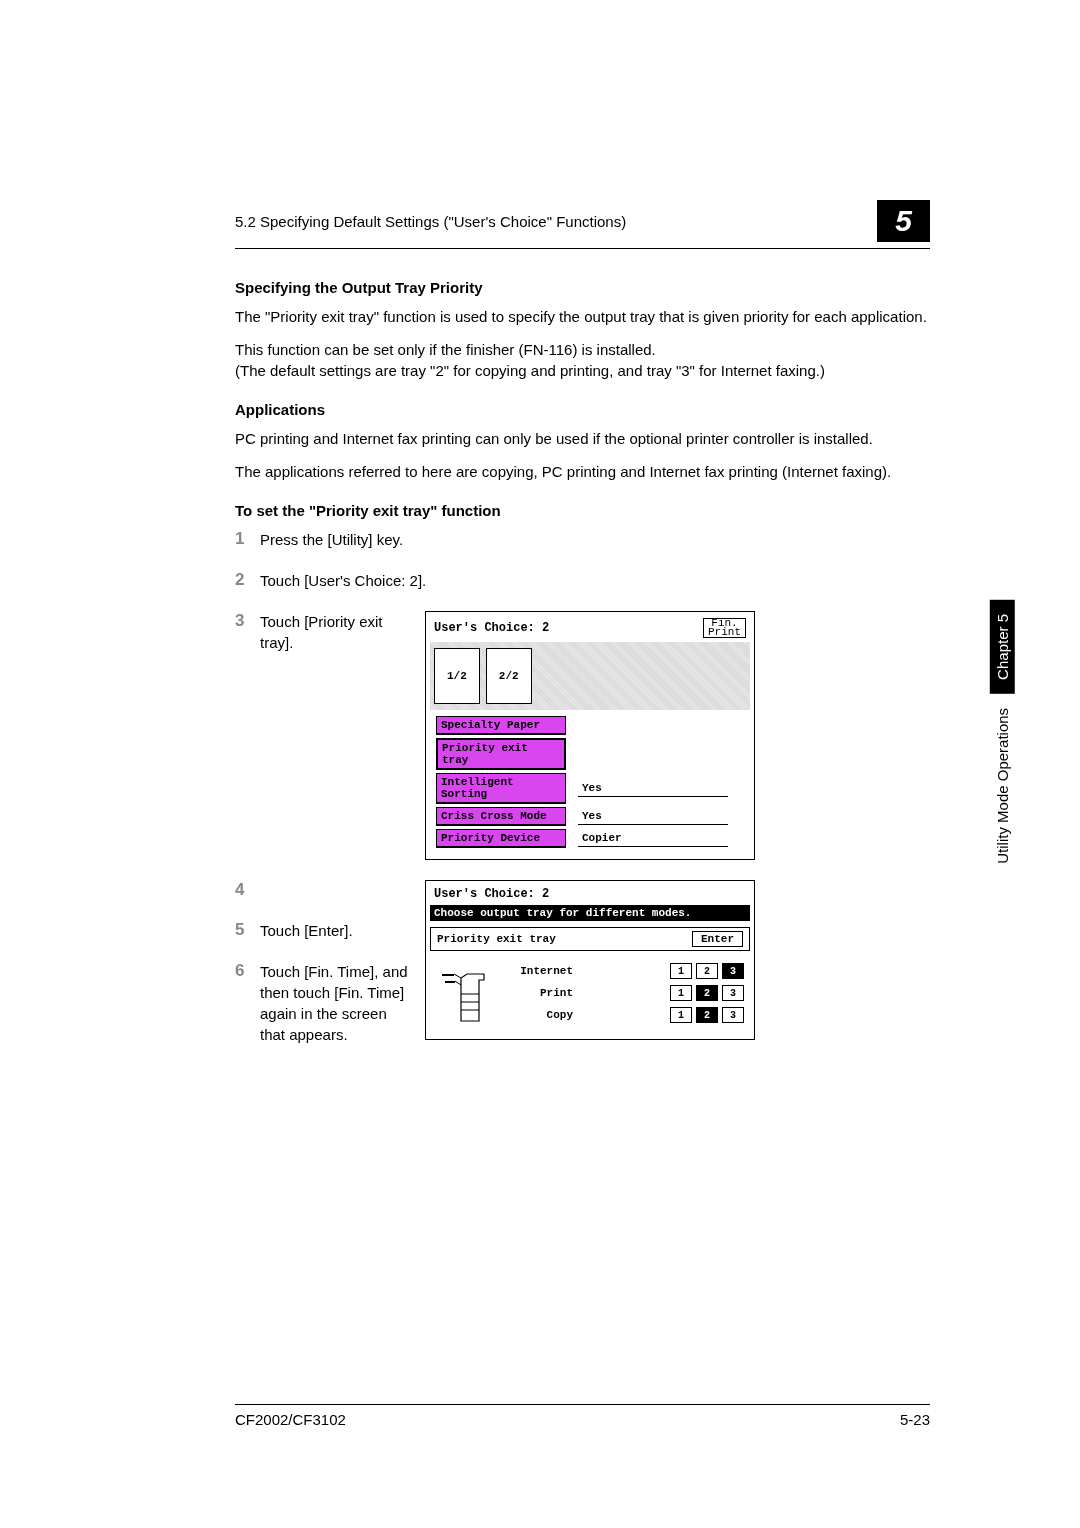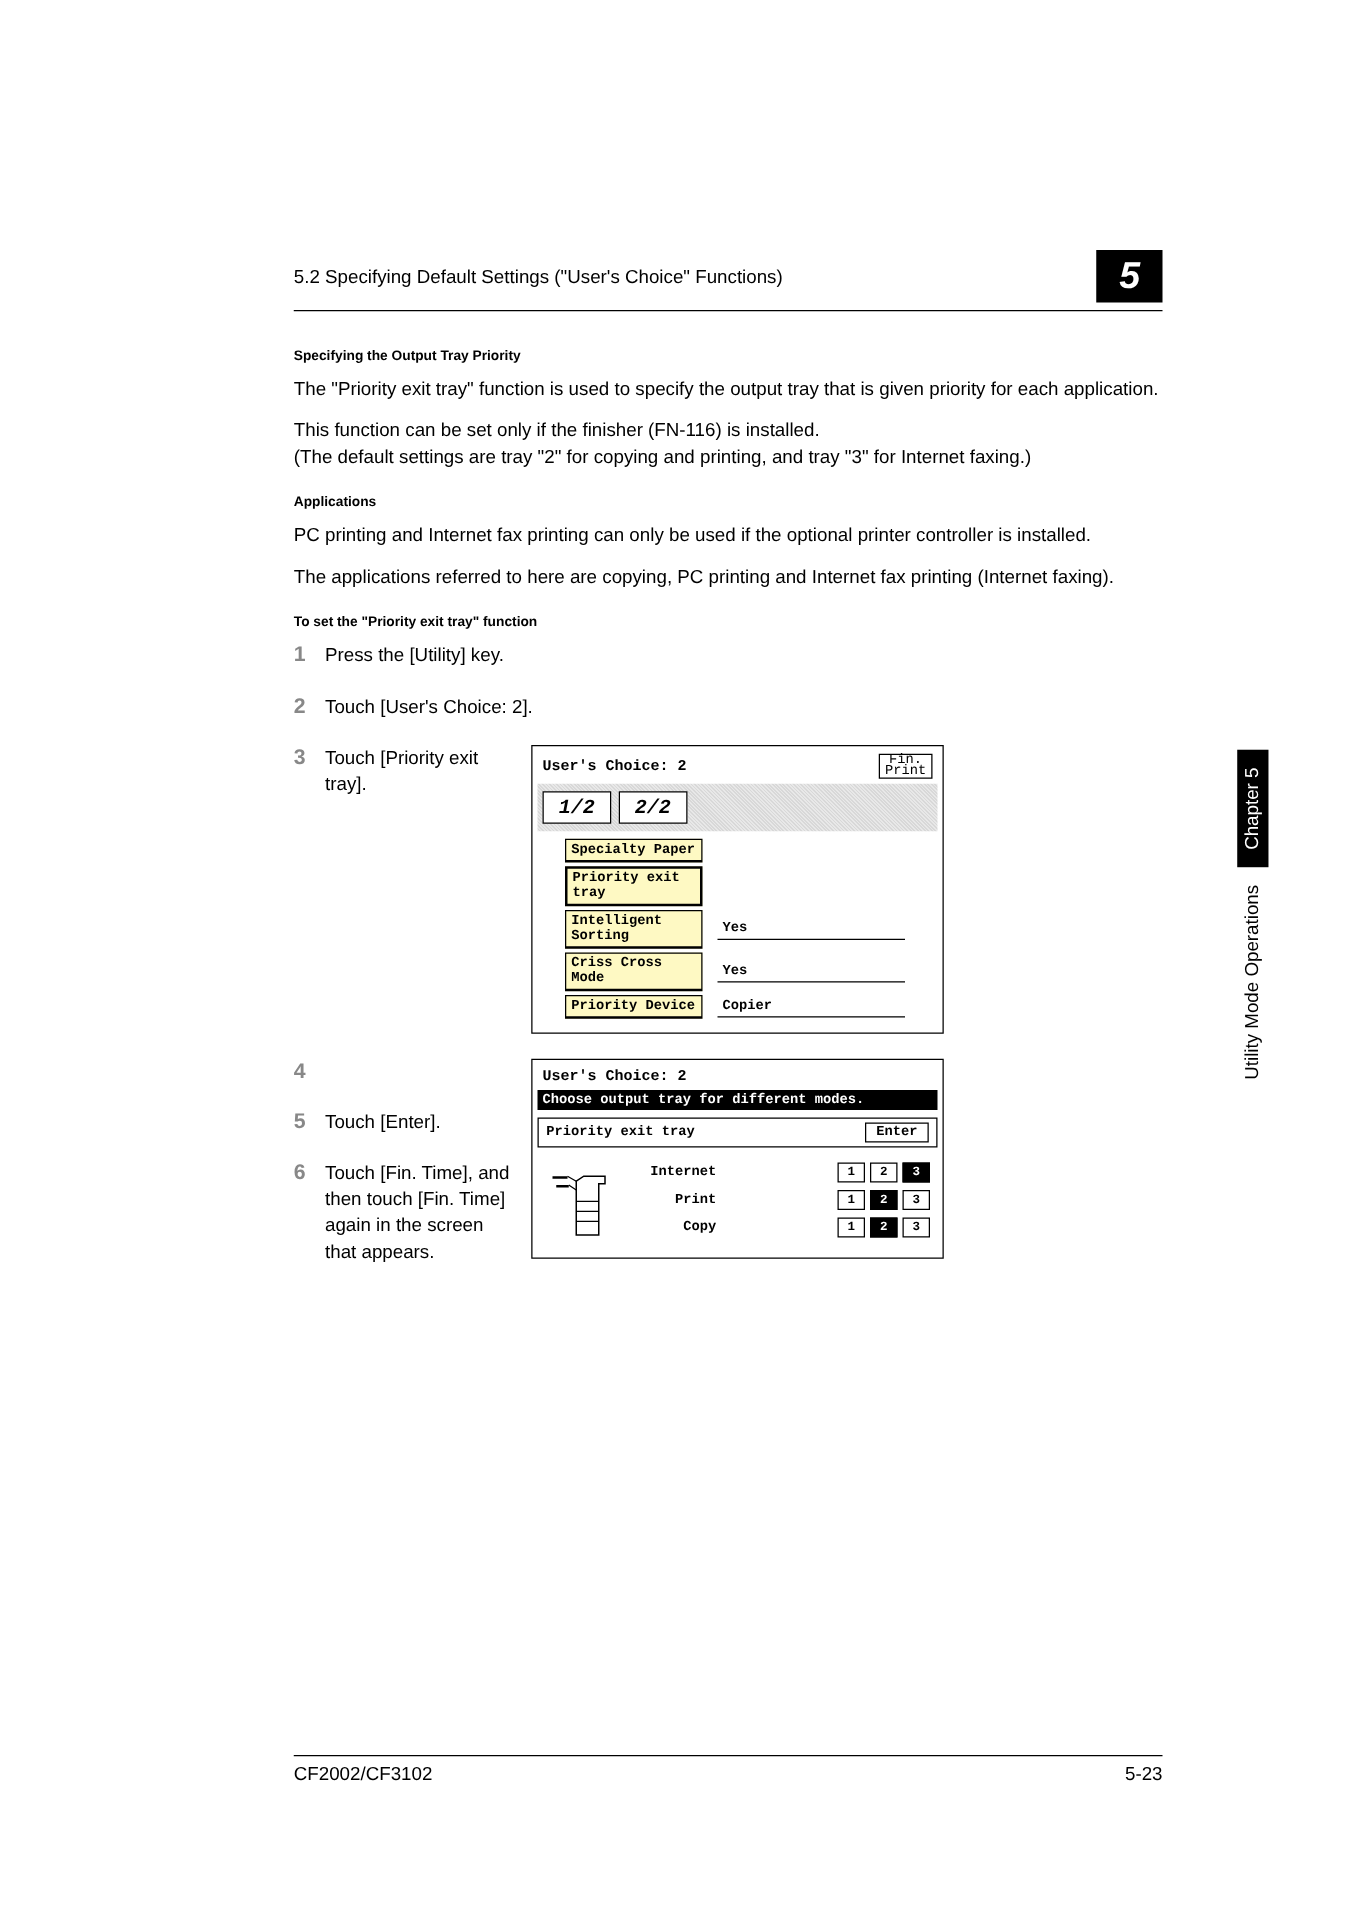--- a/index.html
+++ b/index.html
@@ -33,21 +33,21 @@
     .chapter-box {
       background: #000;
       color: #fff;
       font-weight: bold;
       font-size: 30px;
       padding: 4px 18px;
       font-style: italic;
     }
     .section-heading {
       font-weight: bold;
-      font-size: 11px;
+      font-size: 15px;
       margin-bottom: 10px;
       margin-top: 20px;
     }
     .body-text {
       font-size: 15px;
       line-height: 1.4;
       margin-bottom: 12px;
     }
     .ordered-list {
       list-style: none;
@@ -121,42 +121,40 @@
         #d8d8d8 2px
       );
       padding: 6px 4px;
       margin: 2px 0;
       display: flex;
       gap: 6px;
     }
     .tab {
       background: #fff;
       border: 1.5px solid #000;
-      padding: 3px 12px;
-      font-weight: bold;
-      font-size: 16px;
-      font-style: italic;
+      padding: 21px 12px;
+      font-weight: bold;
+      font-size: 11px;
     }
     .option-list {
       padding: 4px 6px;
     }
     .option-row {
       display: flex;
       align-items: center;
       margin-bottom: 3px;
     }
     .option-btn {
       border: 1.5px solid #000;
       border-bottom: 2px solid #000;
       padding: 2px 4px;
       font-size: 11px;
-      width: 110px;
-      font-weight: bold;
-      background: #fef9c3;
-      margin-left: 16px;
+      width: 130px;
+      font-weight: bold;
+      background: #d946ef;
     }
     .option-btn.highlighted {
       border-width: 2px;
     }
     .option-val {
       border-bottom: 1px solid #000;
       padding: 2px 4px;
       font-size: 11px;
       width: 150px;
       margin-left: 12px;

